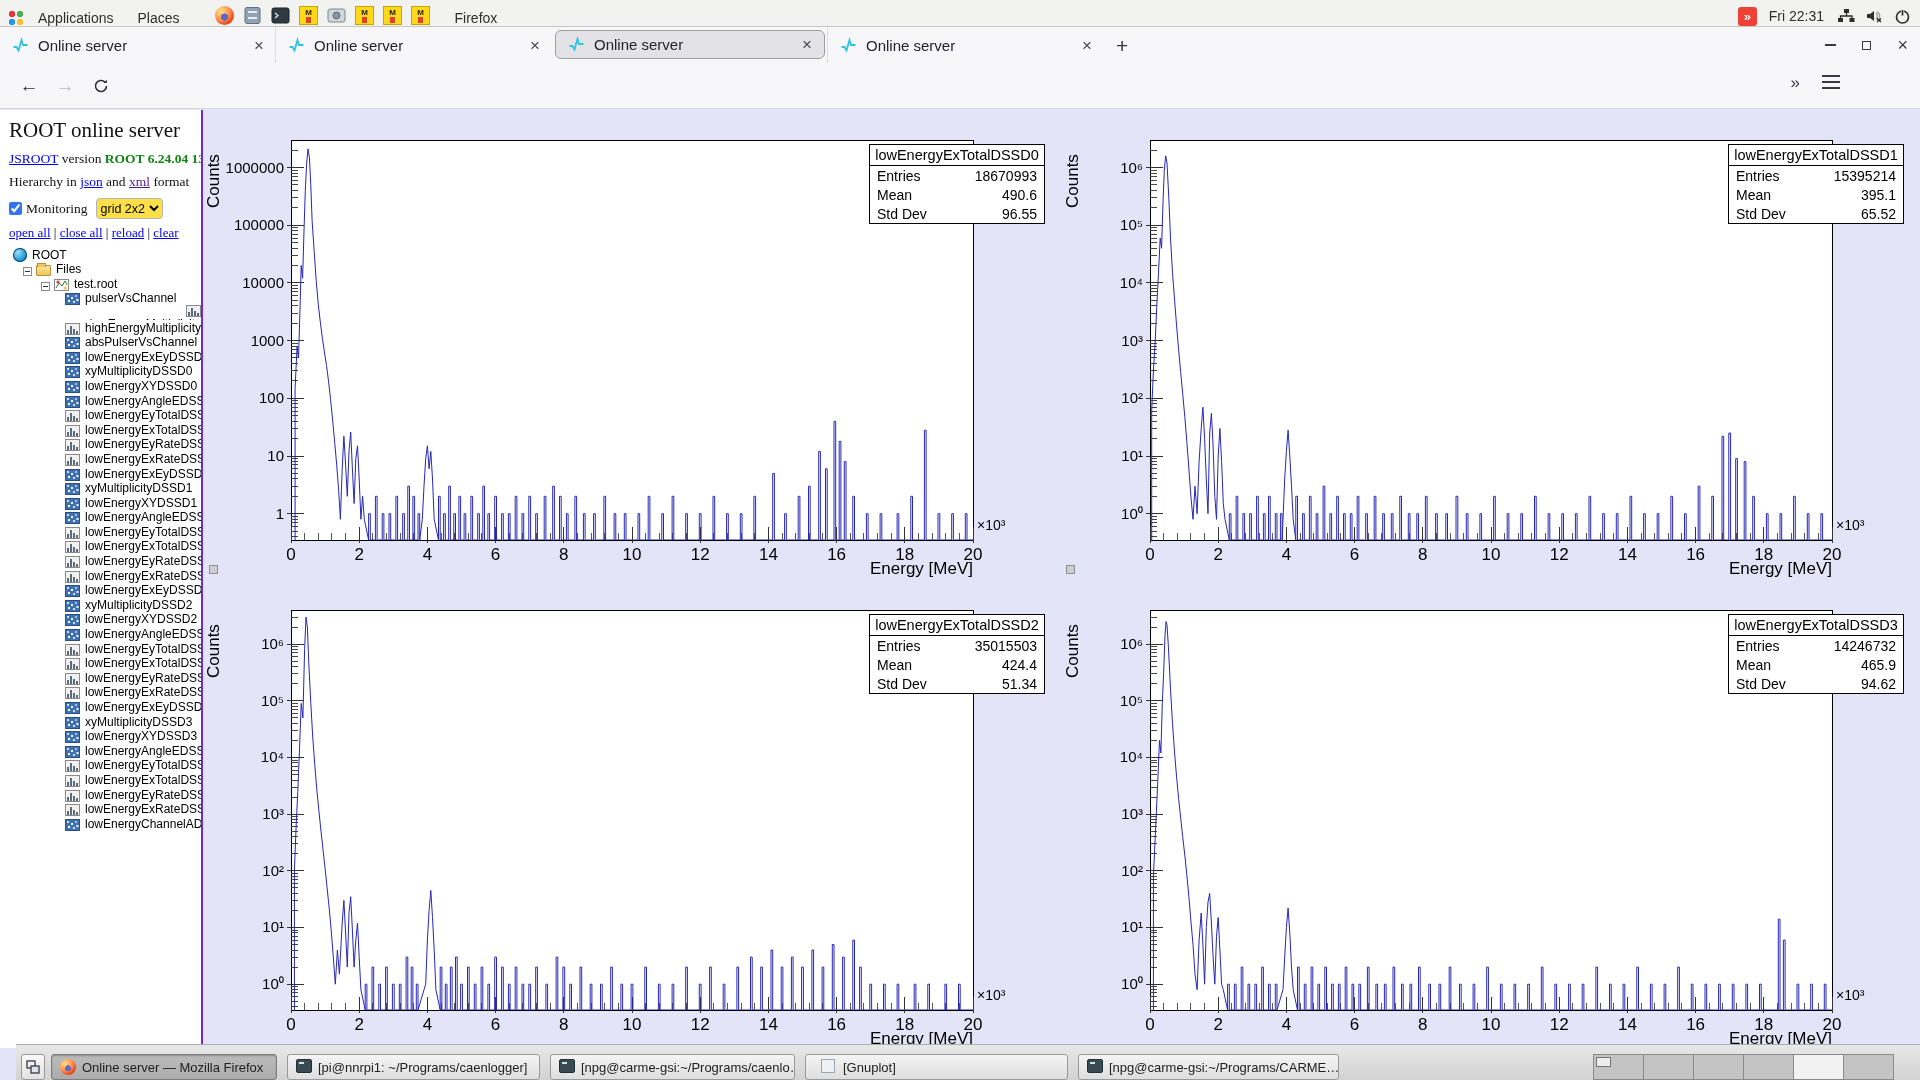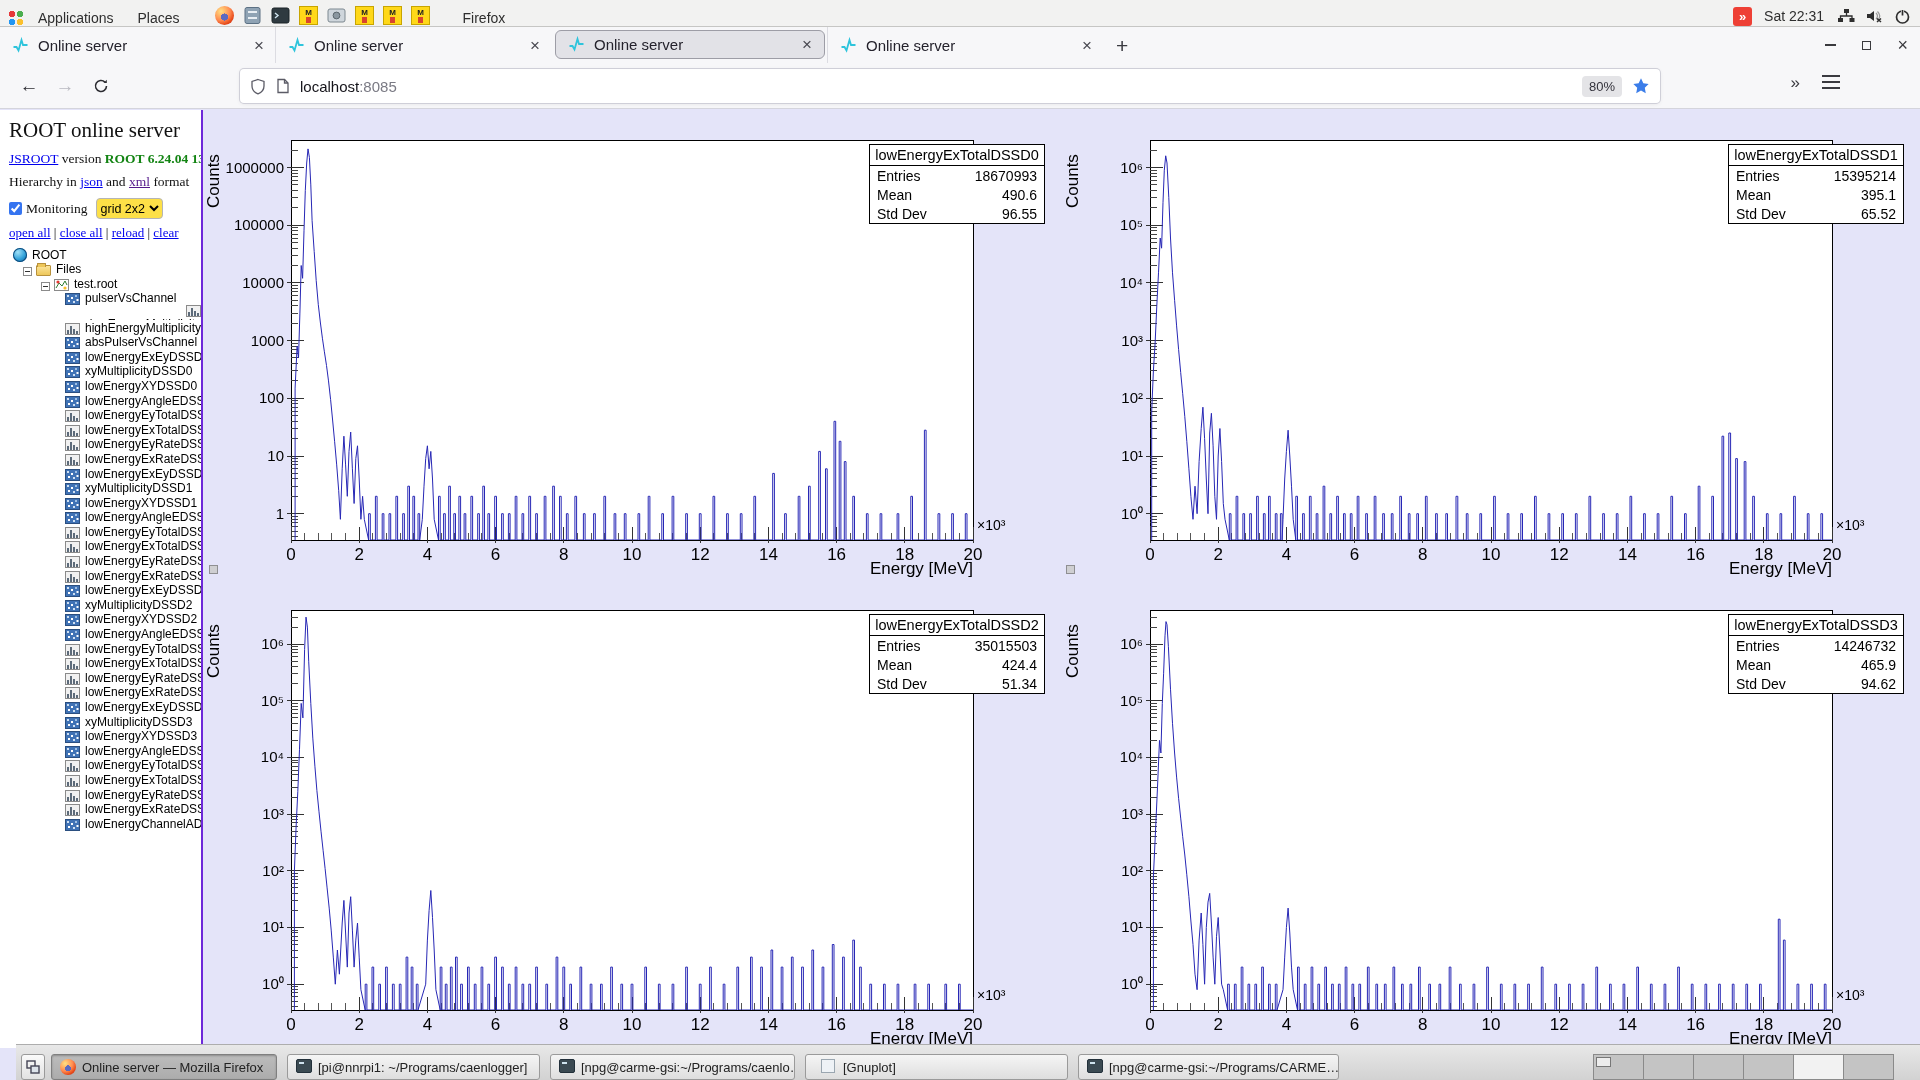--- a/index.html
+++ b/index.html
@@ -16,21 +16,21 @@
     font-size:14px;color:#2e2e2e;z-index:50;}
   #topbar .menu{padding:0 12px;cursor:default;}
   #apps-glyph{width:16px;height:16px;margin-right:2px;border-radius:3px;
     background:
       radial-gradient(circle at 25% 25%, #e5393b 0 3px, transparent 3px),
       radial-gradient(circle at 75% 25%, #4caf50 0 3px, transparent 3px),
       radial-gradient(circle at 25% 75%, #2196f3 0 3px, transparent 3px),
       radial-gradient(circle at 75% 75%, #fbc02d 0 3px, transparent 3px);}
   #launchers{display:flex;align-items:center;gap:7px;margin-left:22px;}
   .launcher{width:21px;height:21px;display:inline-flex;align-items:center;justify-content:center;}
-  #active-app{margin-left:32px;color:#2e2e2e;}
+  #active-app{margin-left:24px;color:#2e2e2e;}
   #topbar-right{margin-left:auto;display:flex;align-items:center;gap:12px;}
   #clock{font-size:14px;color:#2e2e2e;}
   .status-ic{width:20px;height:20px;display:inline-flex;align-items:center;justify-content:center;}
   #notif-icon{width:19px;height:19px;background:#ee4035;border-radius:3px;color:#fff;
     font-weight:bold;font-size:13px;display:flex;align-items:center;justify-content:center;}
 
   
   #tabbar{position:absolute;top:27px;left:0;right:0;height:36px;background:#f7f7f9;
     display:flex;align-items:center;z-index:40;}
   .tab{width:276px;height:36px;display:flex;align-items:center;padding:0 12px;
@@ -182,21 +182,21 @@
         <svg width="19" height="19">
           <rect x="0.5" y="0.5" width="18" height="18" fill="#ffd819" stroke="#c8a500"></rect>
           <text x="9.5" y="9" text-anchor="middle" font-size="8" font-weight="bold" fill="#222">M</text>
           <rect x="7" y="11" width="5" height="6" fill="#d8442e"></rect>
         </svg>
       </span>
     </span>
   <span id="active-app">Firefox</span>
   <span id="topbar-right">
     <span id="notif-icon">»</span>
-    <span id="clock">Sat 22:31</span>
+    <span id="clock">Fri 22:31</span>
     <span id="status-icons" style="display:flex;gap:8px;">
         <span class="status-ic">
           <svg width="18" height="16">
             <rect x="7" y="1" width="5" height="4" fill="#2e2e2e"></rect>
             <rect x="1" y="10" width="5" height="4" fill="#2e2e2e"></rect>
             <rect x="12.5" y="10" width="5" height="4" fill="#2e2e2e"></rect>
             <path d="M9.5 5 V8 M3.5 10 V8 H15 V10" fill="none" stroke="#2e2e2e" stroke-width="1.3"></path>
           </svg>
         </span>
         <span class="status-ic">
@@ -258,37 +258,20 @@
 
 <div id="navbar">
   <span class="nav-btn" style="left:14px;">←</span>
   <span class="nav-btn disabled" style="left:50px;">→</span>
   <span class="nav-btn" style="left:86px;">
     <svg width="16" height="16" viewBox="0 0 16 16">
       <path d="M13.5 8a5.5 5.5 0 1 1-1.6-3.9" fill="none" stroke="#2b2b31" stroke-width="1.6"></path>
       <path d="M13.8 1.8 L13.8 5.0 L10.6 5.0 Z" fill="#2b2b31"></path>
     </svg>
   </span>
-  <div id="urlbar">
-    <svg width="16" height="17" viewBox="0 0 16 17">
-      <path d="M8 1.5 L14 3.5 V8 C14 12 11.5 14.5 8 15.8 C4.5 14.5 2 12 2 8 V3.5 Z" fill="none" stroke="#5b5b66" stroke-width="1.3"></path>
-    </svg>
-    <span class="gap"></span>
-    <svg width="14" height="16" viewBox="0 0 14 16">
-      <path d="M2 1.5 H8.5 L12 5 V14.5 H2 Z" fill="none" stroke="#5b5b66" stroke-width="1.3"></path>
-      <path d="M8.5 1.5 V5 H12" fill="none" stroke="#5b5b66" stroke-width="1.3"></path>
-    </svg>
-    <span class="gap"></span>
-    <span>localhost</span>
-      <span style="color:#7a7a84;">:8085</span>
-    <span id="zoom-badge">80%</span>
-    <svg id="star-icon" viewBox="0 0 20 20">
-      <path d="M10 1.5 L12.6 7 L18.5 7.8 L14.2 12 L15.3 18 L10 15.1 L4.7 18 L5.8 12 L1.5 7.8 L7.4 7 Z" fill="#3b7de9"></path>
-    </svg>
-  </div>
   <span id="overflow-btn">»</span>
   <span id="menu-btn"></span>
 </div>
 
 <div id="content">
   <div id="sidebar">
     <div class="sb-title">ROOT online server</div>
     <div class="sb-line"><a class="lnk">JSROOT</a><span> version </span><span class="ver">ROOT 6.24.04 13/07/2021</span></div>
     <div class="sb-line"><span>Hierarchy in </span><a class="lnk">json</a><span> and </span><a class="lnk visited">xml</a><span> format</span></div>
     <div class="sb-mon">

